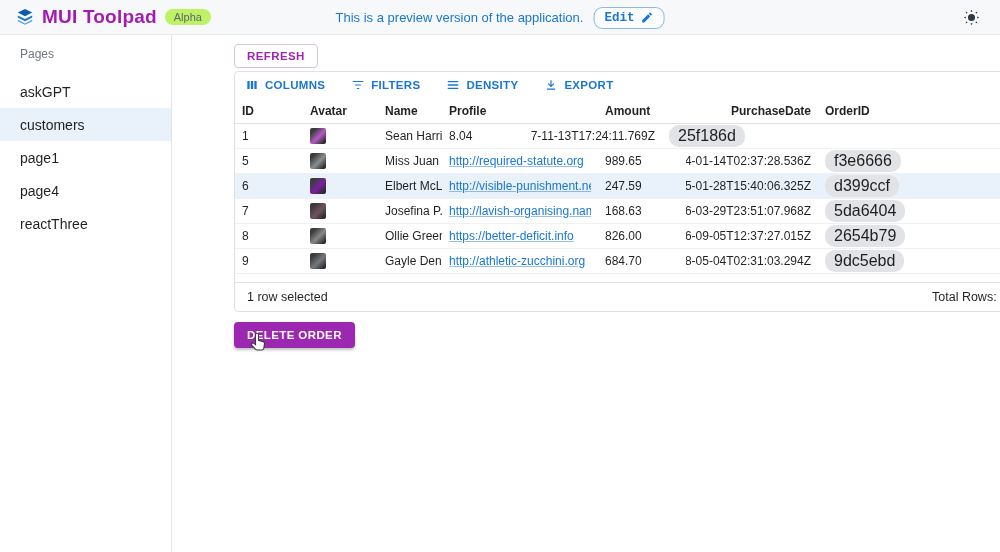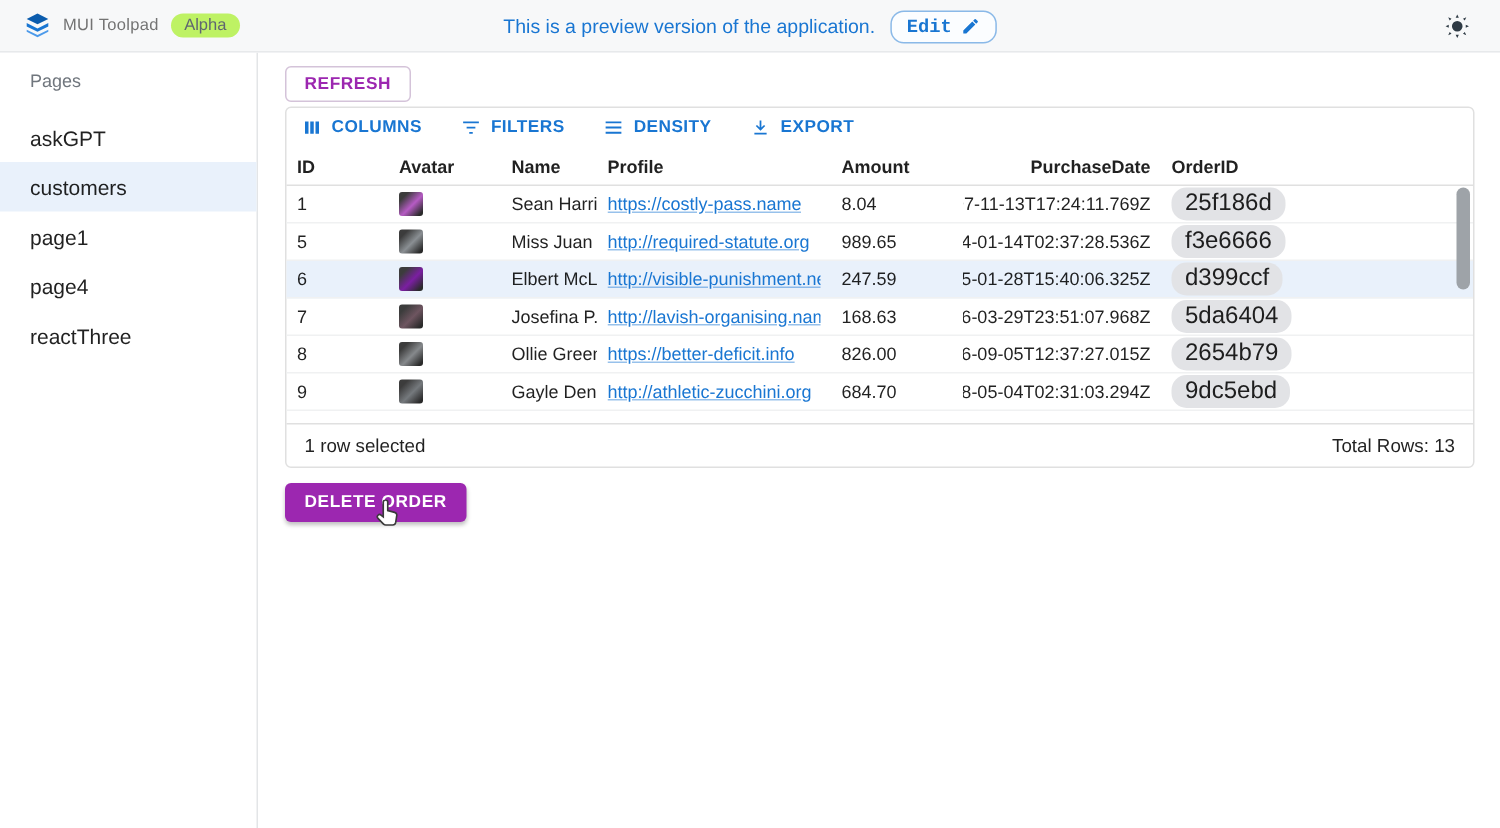--- a/index.html
+++ b/index.html
@@ -1,30 +1,30 @@
 <!DOCTYPE html>
 <html><head>
 <meta charset="utf-8">
 <style>
   * { margin:0; padding:0; box-sizing:border-box; }
   html,body { width:1000px; height:552px; background:#fff; font-family:"Liberation Sans","DejaVu Sans",sans-serif; color:rgba(0,0,0,.87); overflow:hidden; }
 
   
   .appbar { position:relative; height:35px; background:#f7f8f9; border-bottom:1px solid #e7e9eb; display:flex; align-items:center; padding:0 16px; }
   .brand { display:flex; align-items:center; gap:8px; }
-  .brand-title { font-size:11px; font-weight:normal; color:#737373; letter-spacing:.2px; }
+  .brand-title { font-size:19px; font-weight:bold; color:#a21caf; letter-spacing:.2px; }
   .alpha-chip { background:#bef264; color:#5f6670; font-size:11px; padding:2px 9px; border-radius:10px; }
   .preview-group { position:absolute; left:50%; top:0; height:35px; transform:translateX(-50%); display:flex; align-items:center; gap:10px; }
   .preview-text { color:#1976d2; font-size:13px; }
   .edit-btn { display:flex; align-items:center; gap:6px; border:1px solid rgba(25,118,210,.5); background:#fbfdff; color:#1976d2; font-size:12.5px; font-weight:bold; padding:3px 10px; border-radius:9px; cursor:pointer;font-family:Liberation Mono, monospace; }
   .appbar-right { margin-left:auto; display:flex; align-items:center; }
   .icon-btn { background:none; border:none; padding:4px; cursor:pointer; display:flex; }
 
   
-  .layout { display:flex; height:517px; }
+  .layout { display:flex; height:517px;gap:44px; }
   .sidebar { width:172px; border-right:1px solid #e3e5e7; background:#fff; padding-top:12px; flex:none; }
   .sidebar-header { color:#70767d; font-size:12px; padding:0 20px; margin-bottom:14px; }
   .nav-item { height:33px; display:flex; align-items:center; padding:0 20px; font-size:14px; cursor:pointer; }
   .nav-item.selected { background:#e9f1fb; }
   .main { flex:1; padding:9px 0 0 18px; position:relative; }
 
   
   .refresh-btn { border:1px solid #d4c3d9; background:#fff; color:#9c27b0; font-size:11.5px; font-weight:bold; letter-spacing:.4px; padding:5px 12px; border-radius:4px; cursor:pointer; }
   .delete-btn { margin-top:10px; border:none; background:#9c27b0; color:#fff; font-size:11.5px; font-weight:bold; letter-spacing:.4px; padding:7px 13px; border-radius:4px; box-shadow:0 2px 3px rgba(0,0,0,.25); cursor:pointer; }
 
@@ -165,23 +165,20 @@
       </div>
 
       <div class="grid-rows" id="grid-rows">
 
   <div class="grid-row">
     <div class="gcell c-id">1</div>
     <div class="gcell c-avatar">
               <div class="avatar" style="background: linear-gradient(135deg, rgb(60, 60, 60) 20%, rgb(182, 91, 196) 55%, rgb(42, 42, 42) 90%);"></div>
             </div>
     <div class="gcell c-name">Sean Harris</div>
-    <div class="gcell c-profile">
-              <a>https://costly-pass.name</a>
-            </div>
     <div class="gcell c-amount">8.04</div>
     <div class="gcell c-date">1997-11-13T17:24:11.769Z</div>
     <div class="gcell c-order">
               <span class="chip">25f186d</span>
             </div>
   </div>
 
   <div class="grid-row">
     <div class="gcell c-id">5</div>
     <div class="gcell c-avatar">

